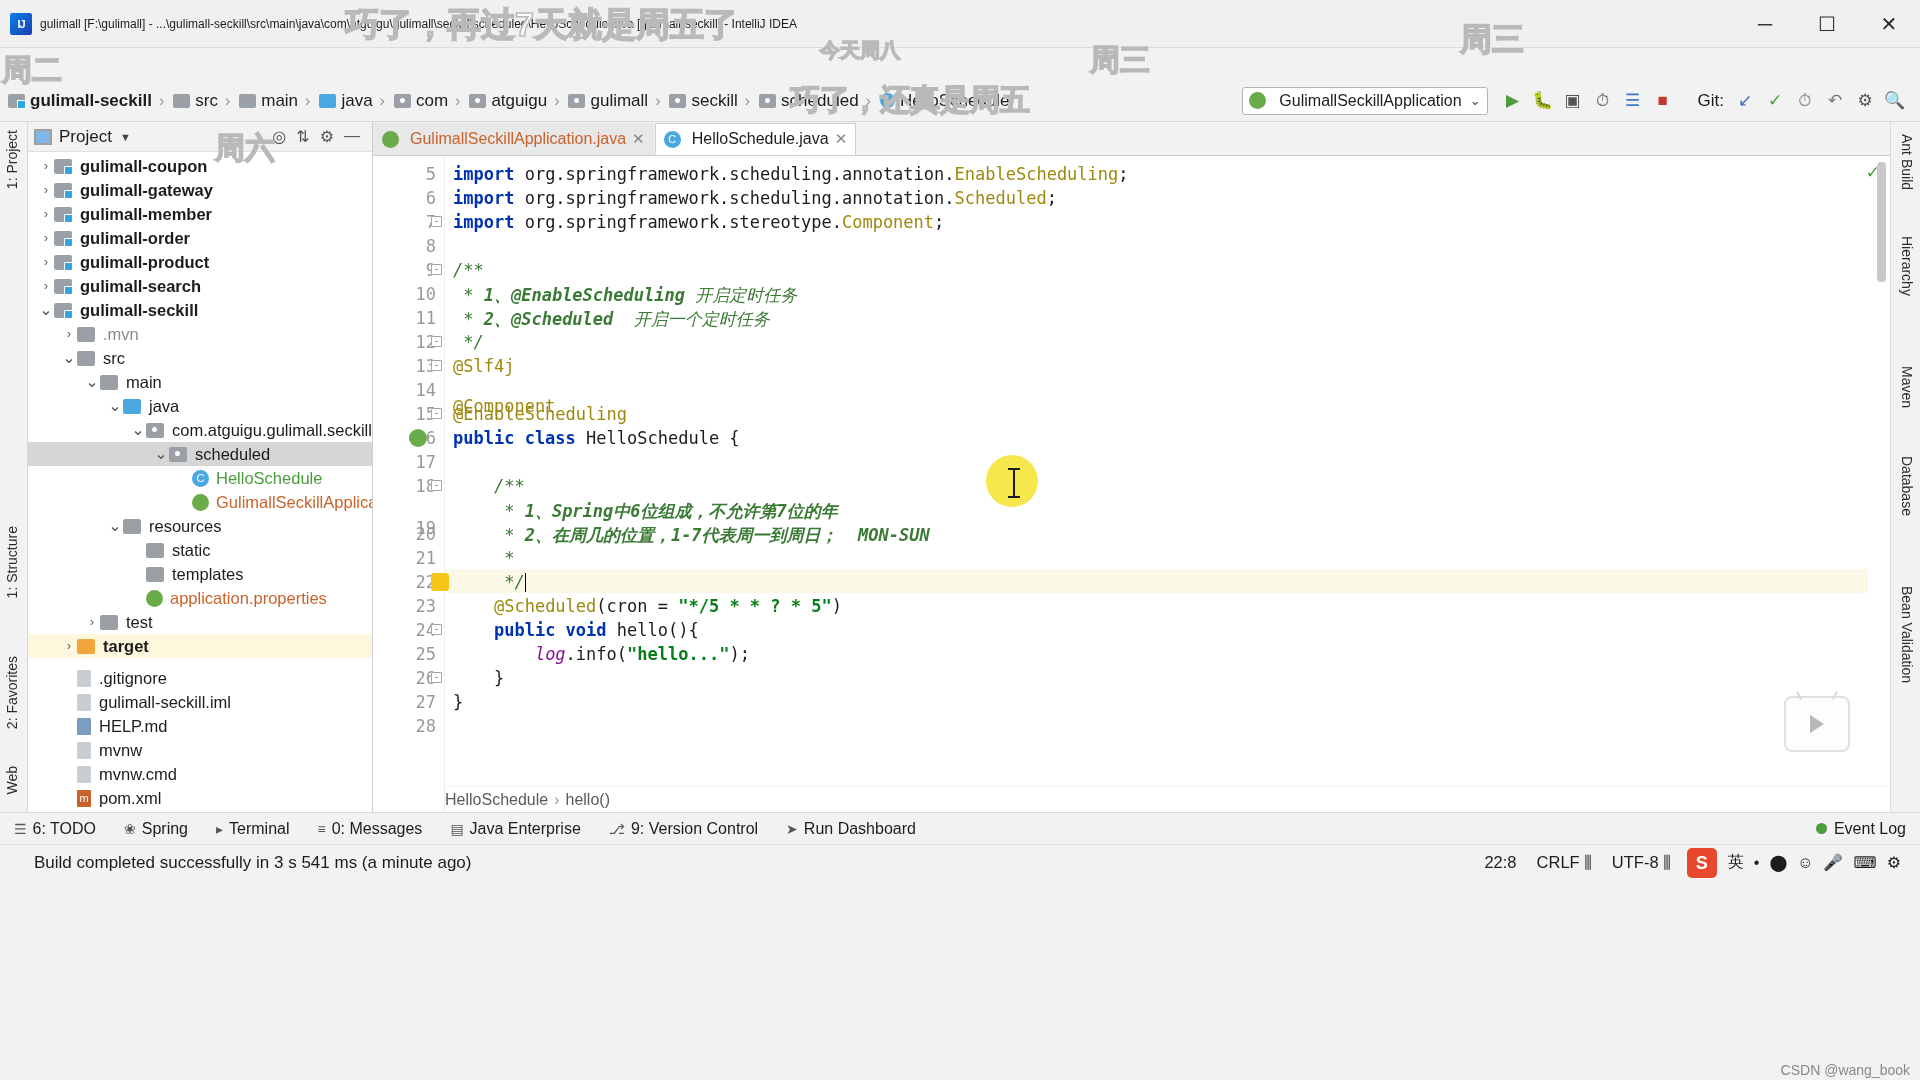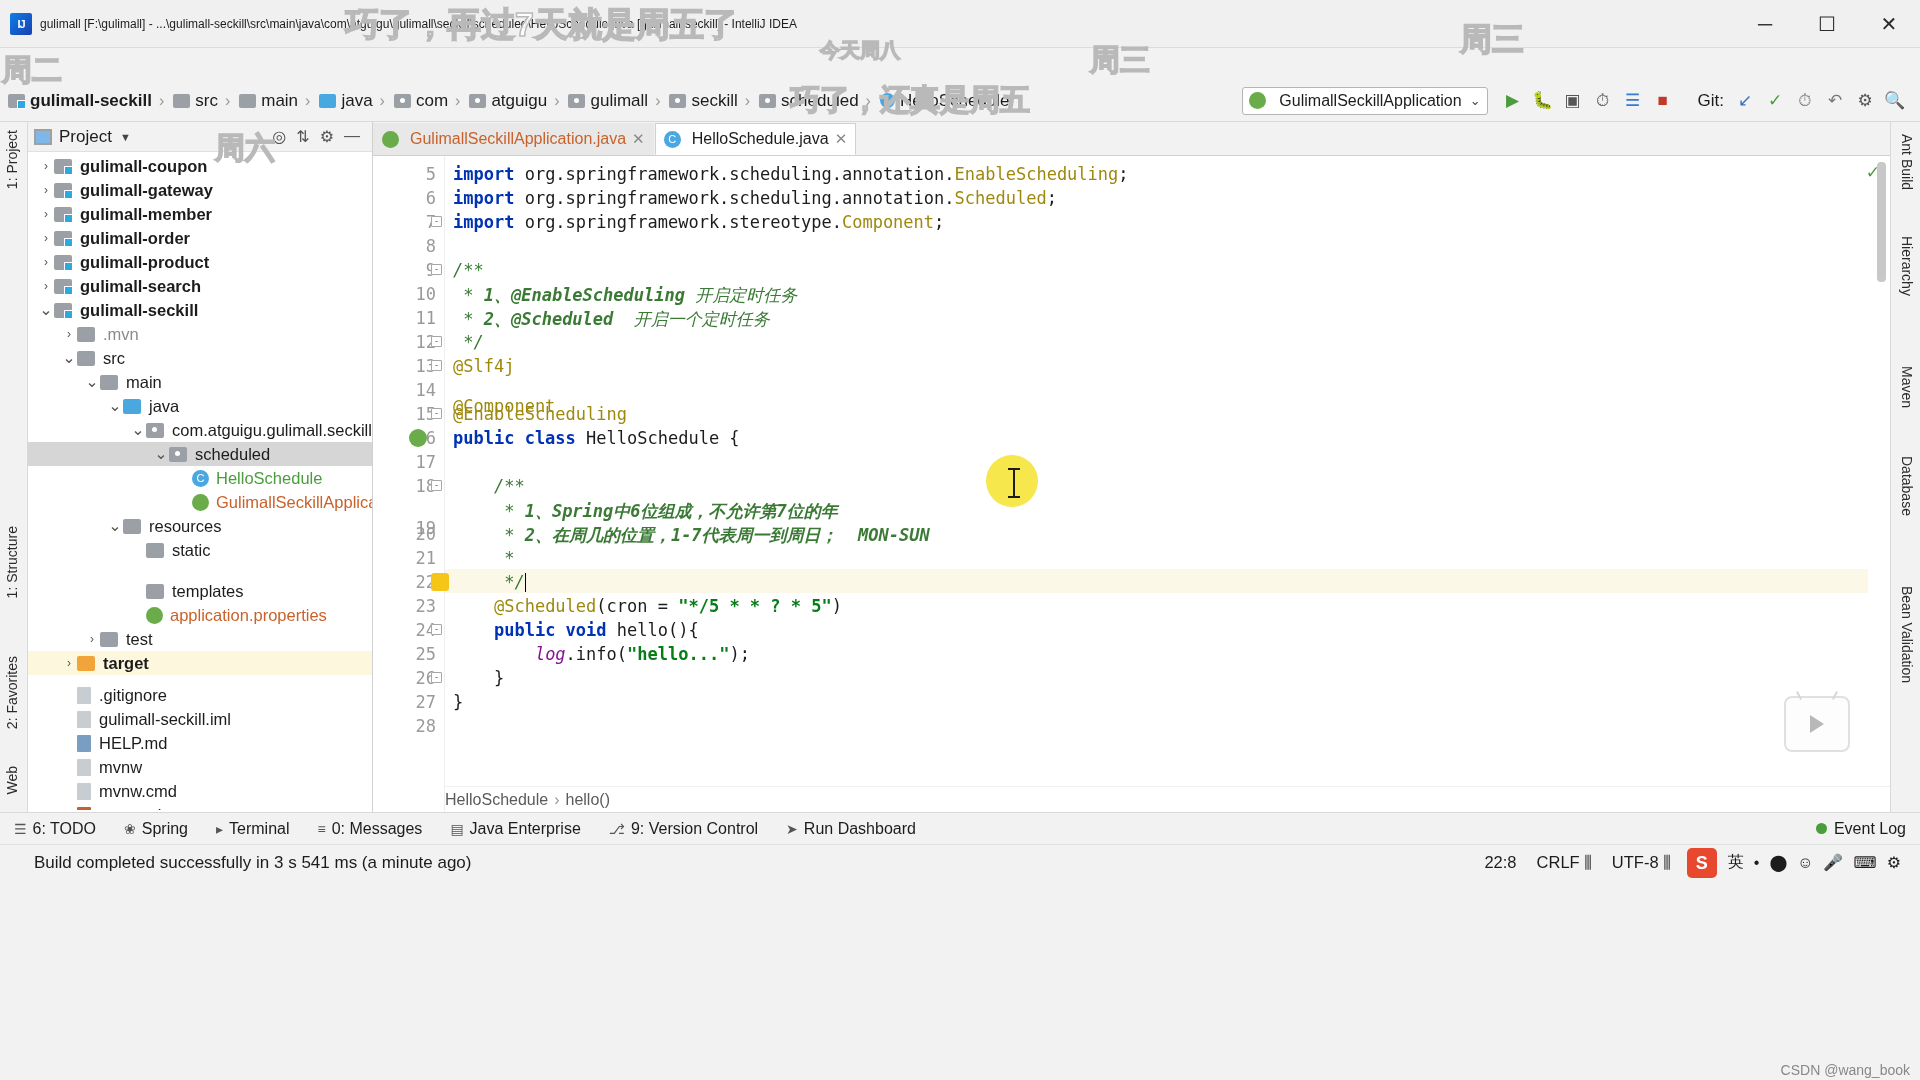--- a/index.html
+++ b/index.html
@@ -402,21 +402,21 @@
         <div class="node" style="padding-left: 79px;">
           <span class="arrow" style="font-size: 16px; line-height: 10px;">⌄</span>
           <span class="fi gray" style="margin-right: 6px; width: 18px; height: 15px;"></span>
           <span class="lbl ">resources</span>
         </div>
         <div class="node" style="padding-left: 102px;">
           <span class="arrow none">&nbsp;</span>
           <span class="fi gray" style="margin-right: 6px; width: 18px; height: 15px;"></span>
           <span class="lbl ">static</span>
         </div>
-        <div class="node" style="padding-left: 102px; margin-top: 17px;">
+        <div class="node" style="padding-left: 102px;">
           <span class="arrow none">&nbsp;</span>
           <span class="fi gray" style="margin-right: 6px; width: 18px; height: 15px;"></span>
           <span class="lbl ">templates</span>
         </div>
         <div class="node" style="padding-left: 102px;">
           <span class="arrow none">&nbsp;</span>
           <span class="spicon"></span>
           <span class="lbl orange">application.properties</span>
         </div>
         <div class="node" style="padding-left: 56px;">

